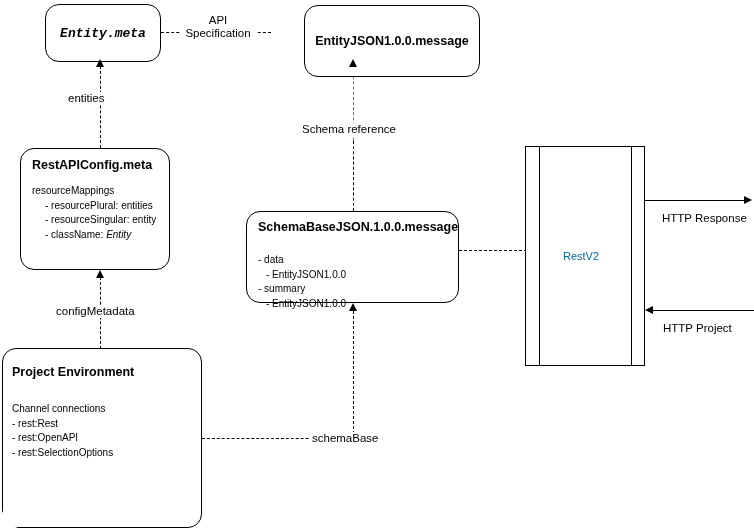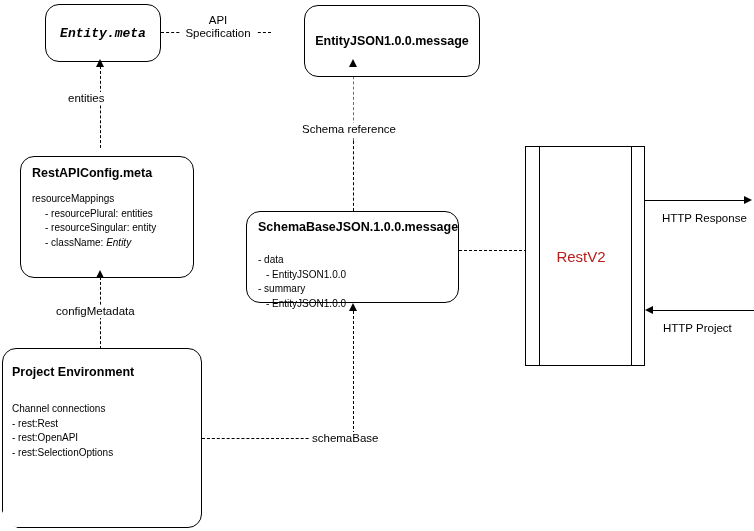--- a/index.html
+++ b/index.html
@@ -134,23 +134,23 @@
     width: 0;
     border-left: 1.6px solid #000000;
   }
   .process .ptext {
     position: absolute;
     left: 0;
     right: 8px;
     top: 50%;
     transform: translateY(-50%);
     text-align: center;
-    font-size: 15px;
+    font-size: 11px;
     line-height: 15px;
-    color: #b91c1c;
+    color: #0369a1;
   }
 </style>
 </head>
 <body>
 
 <div id="canvas">
 
   <div class="h-dash" style="left:161px; top:32px; width:110px;"></div>
 
   <div class="v-dash" style="left:100px; top:66px; height:82px;"></div>
@@ -193,21 +193,21 @@
   <div class="edge-label" style="left:661px; top:322px;">HTTP Project</div>
 
   <div class="node node-center" style="left:45px; top:4px; width:116px; height:58px;font-family:Liberation Mono, monospace;">
     <span class="title-italic">Entity.meta</span>
   </div>
 
   <div class="node node-center" style="left:272px; top:5px; width:176px; height:72px;margin-left:32px;">
     <span class="title">EntityJSON1.0.0.message</span>
   </div>
 
-  <div class="node node-body" style="left:20px; top:156px; width:174px; height:122px;">
+  <div class="node node-body" style="left:20px; top:148px; width:150px; height:122px;">
     <div class="title">RestAPIConfig.meta</div>
     <div class="gap"></div>
     <div class="lines">
       <div>resourceMappings</div>
       <div class="ind">- resourcePlural: entities</div>
       <div class="ind">- resourceSingular: entity</div>
       <div class="ind">- className: <span class="ital">Entity</span></div>
     </div>
   </div>
 

